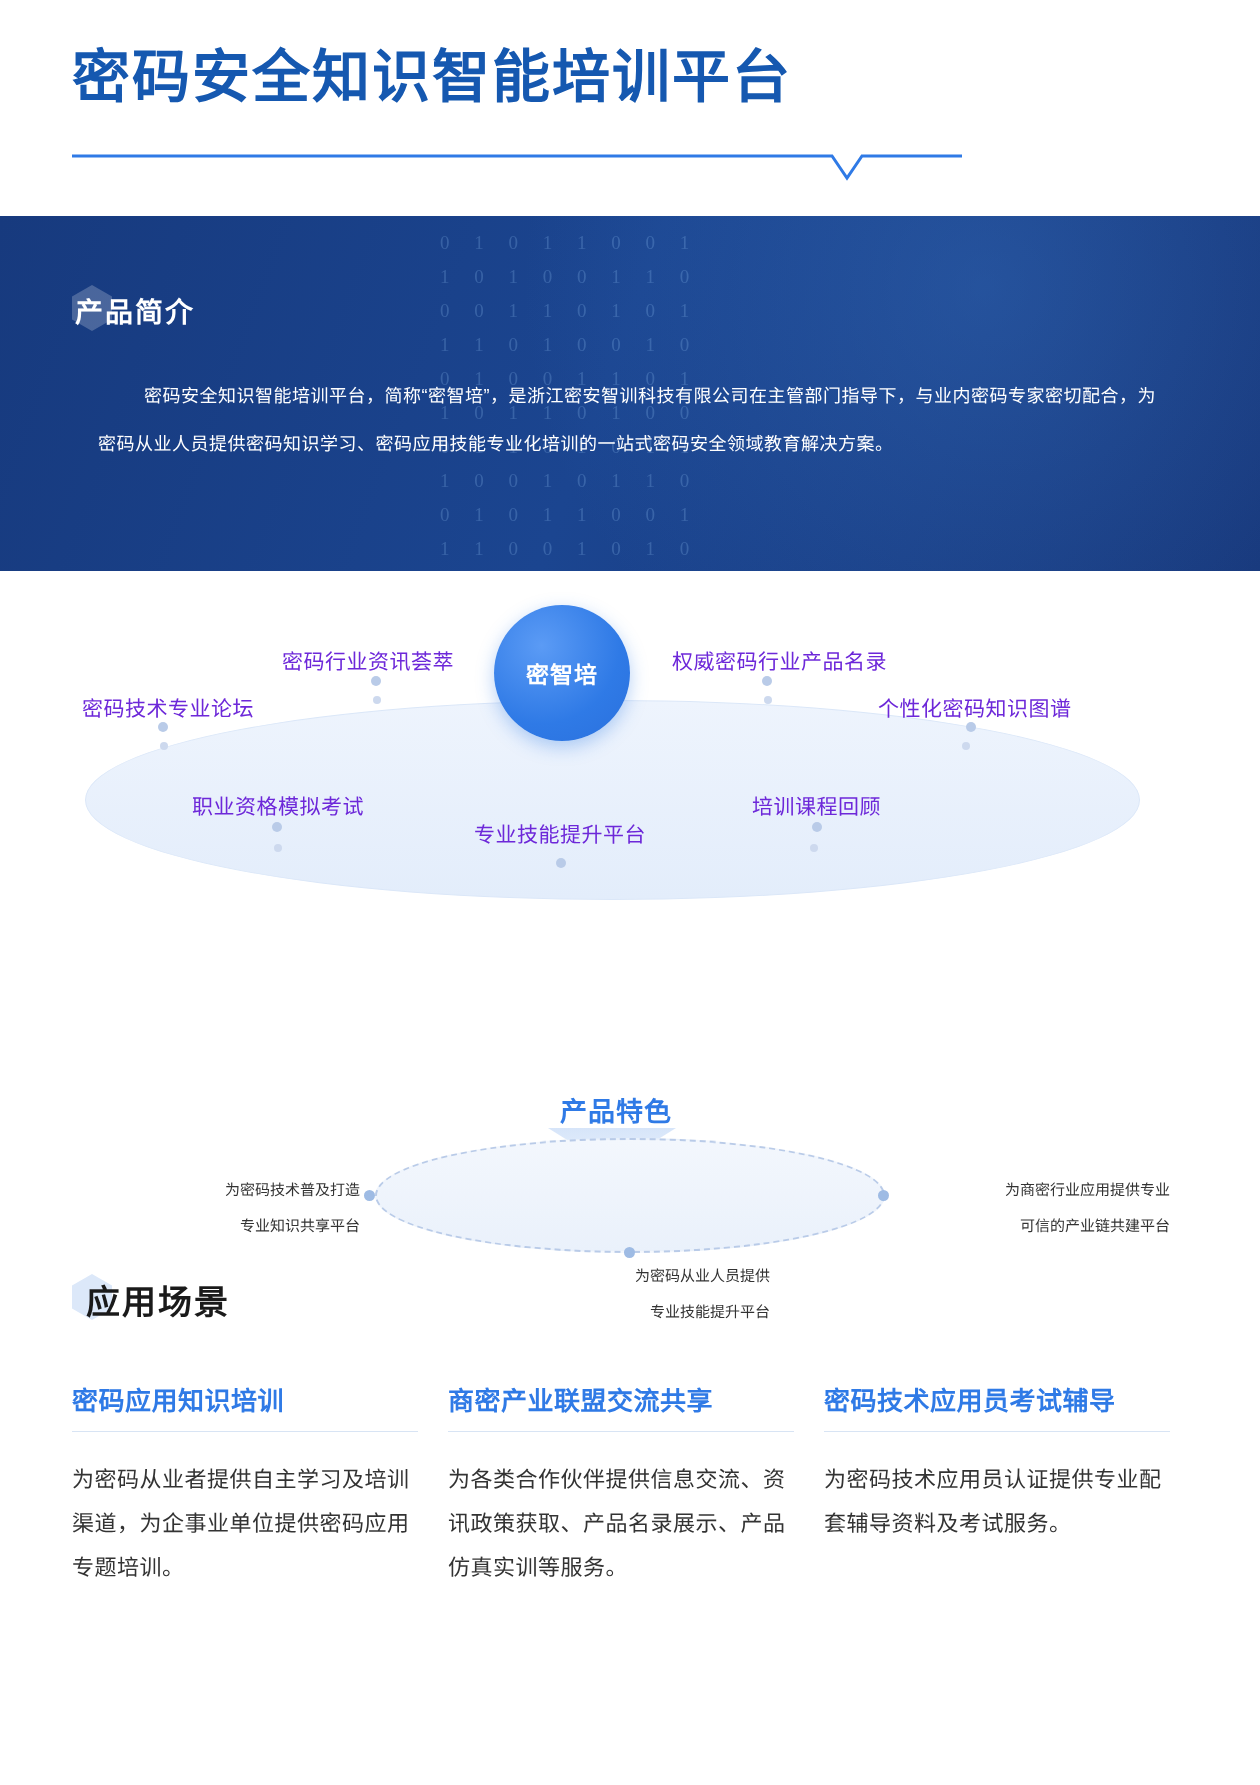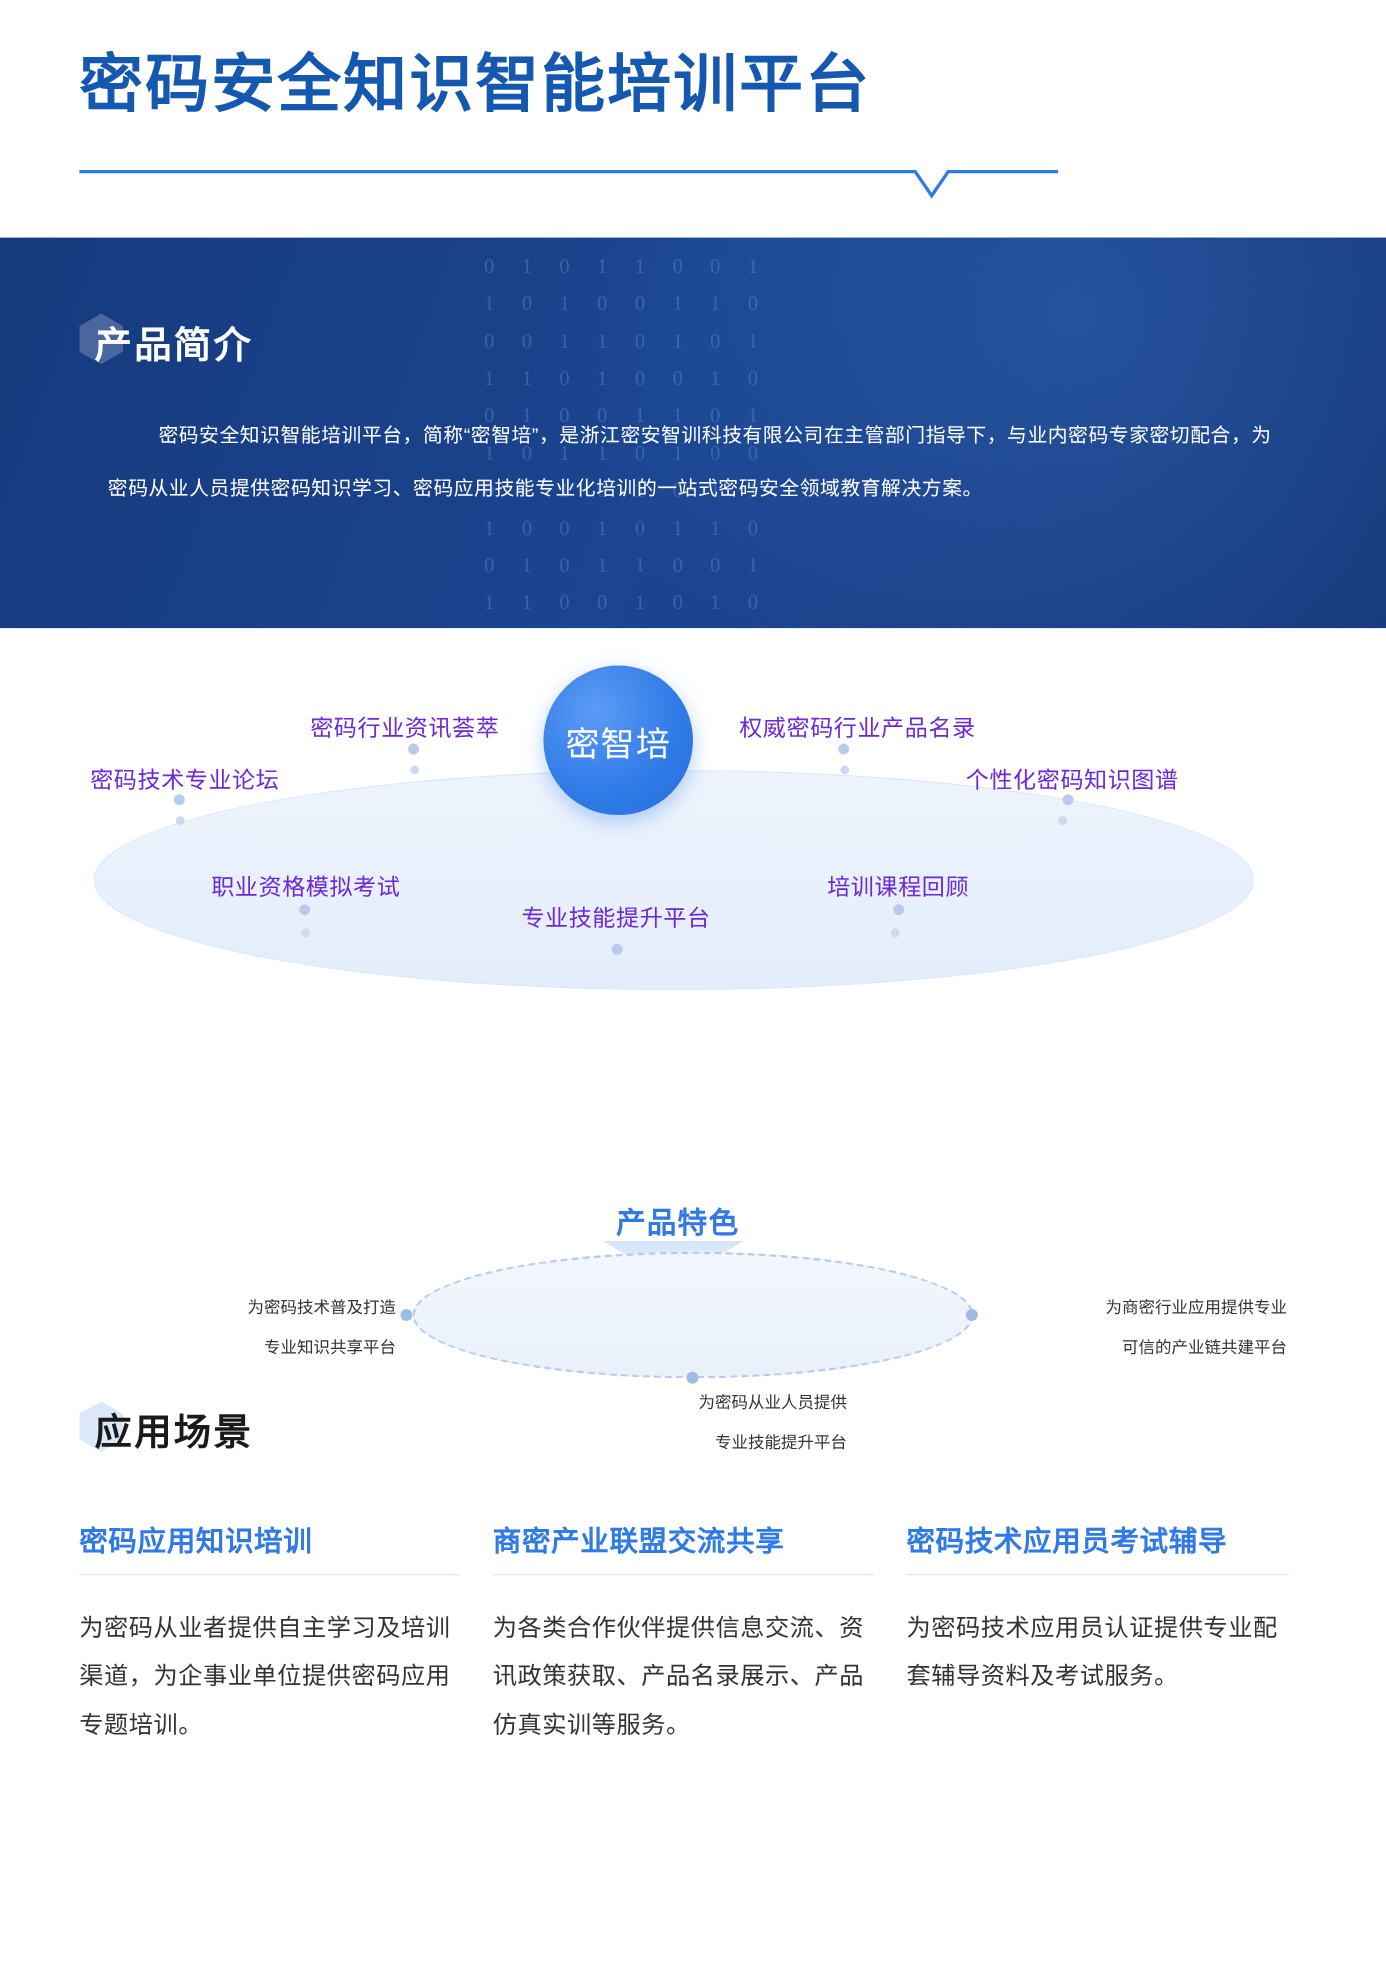--- a/index.html
+++ b/index.html
@@ -74,22 +74,22 @@
   }
   .hexagon {
     width: 40px; height: 46px;
     background: rgba(255,255,255,0.22);
     clip-path: polygon(50% 0%, 100% 25%, 100% 75%, 50% 100%, 0% 75%, 0% 25%);
     position: absolute;
     left: 0; top: 6px;
   }
   .hex-label .txt {
     position: relative;
-    margin-left: 14px;
-    font-size: 34px;
+    margin-left: 3px;
+    font-size: 28px;
     font-weight: bold;
     color: #ffffff;
     letter-spacing: 2px;
   }
   .intro-text {
     position: absolute;
     left: 98px; top: 156px;
     width: 1072px;
     color: #ffffff;
     font-size: 18px;
@@ -112,22 +112,22 @@
     background: linear-gradient(180deg, #eef4fd 0%, #e3edfb 100%);
     border: 1px solid #dbe7f8;
   }
   .center-circle {
     position: absolute;
     left: 494px; top: 15px;
     width: 136px; height: 136px;
     border-radius: 50%;
     background: radial-gradient(circle at 35% 30%, #5b9bf5 0%, #2f7ae6 60%, #2a70dd 100%);
     color: #fff;
-    font-size: 31px;
-    font-weight: normal;
+    font-size: 23px;
+    font-weight: bold;
     display: flex;
     align-items: center;
     justify-content: center;
     letter-spacing: 1px;
     box-shadow: 0 6px 18px rgba(47,122,230,0.35);
   }
   .node-label {
     position: absolute;
     font-size: 21px;
     color: #6d28d9;

